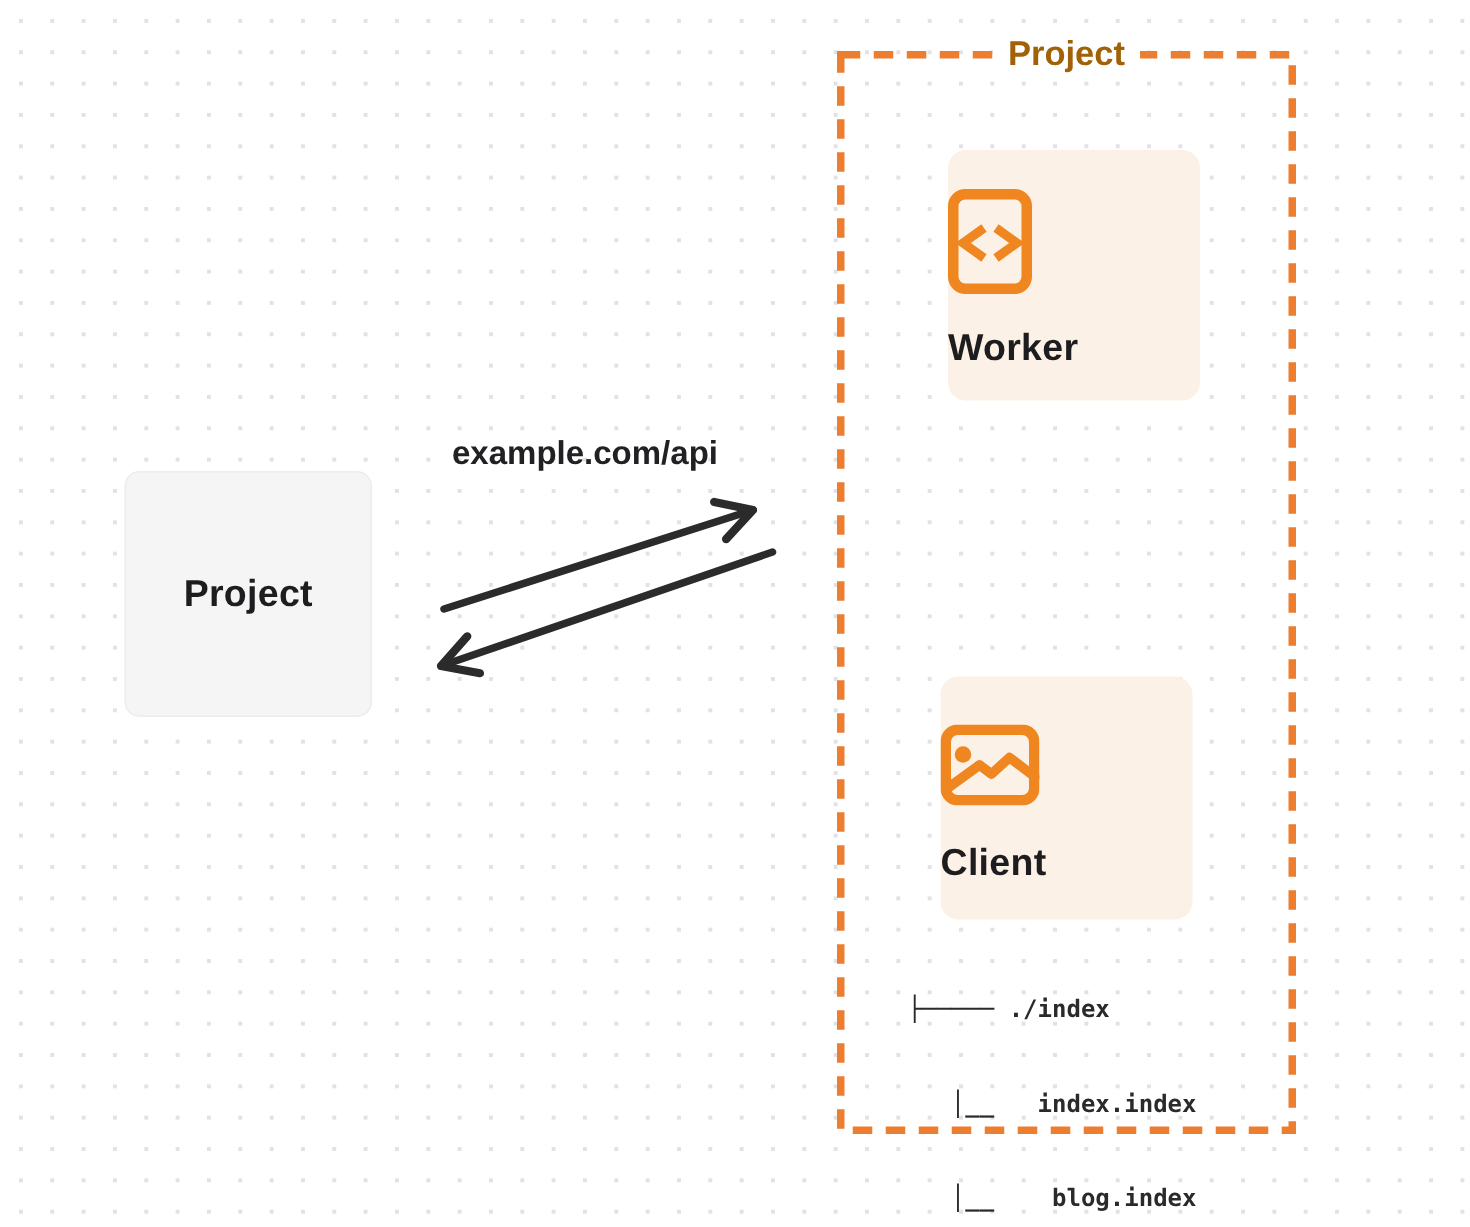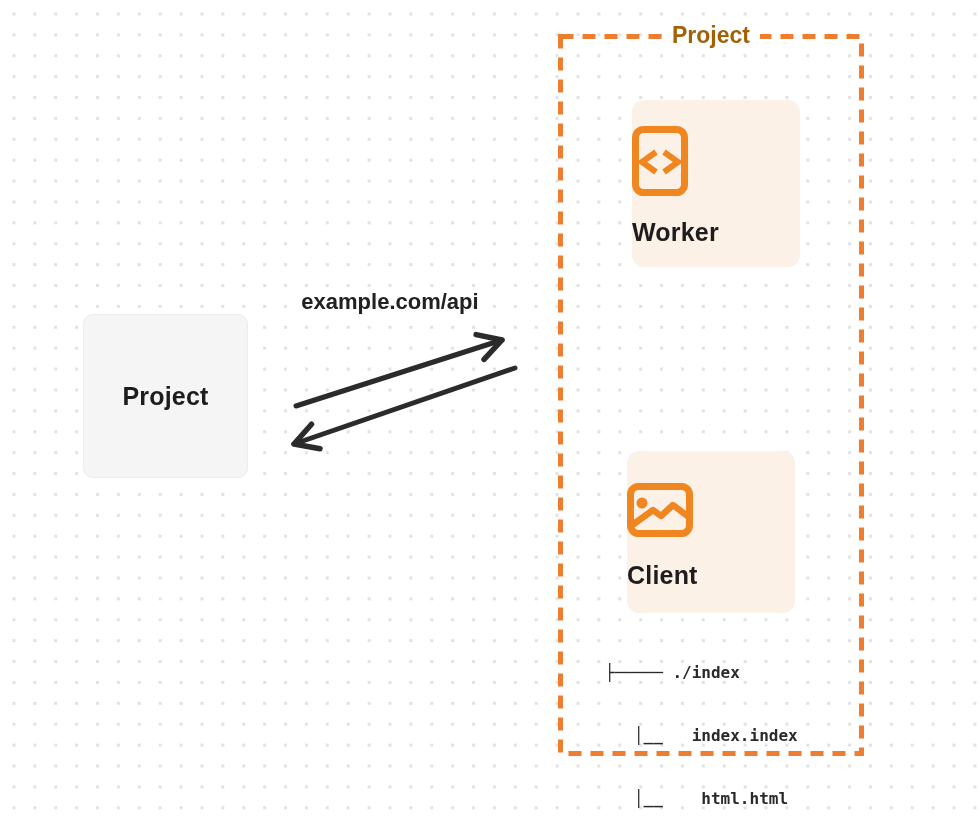--- a/index.html
+++ b/index.html
@@ -180,18 +180,18 @@
         <rect class="icon-stroke" x="3.5" y="3.5" width="59" height="47" rx="8" stroke-width="7"></rect>
         <circle cx="15" cy="20" r="5.5" fill="#f08620"></circle>
         <path class="icon-stroke" d="M4 43 L26 27 L34 33 L46 22 L63 35" stroke-width="6.5" stroke-linecap="round" stroke-linejoin="round"></path>
       </svg>
       <div class="node-label">Client</div>
     </div>
 
     <div class="file-tree">
       <div>├───── ./index</div>
       <div>   │__   index.index</div>
-      <div>   │__    html.html</div>
+      <div>   │__    blog.index</div>
       
     </div>
   </div>
 
 </div>
 
 </body></html>

